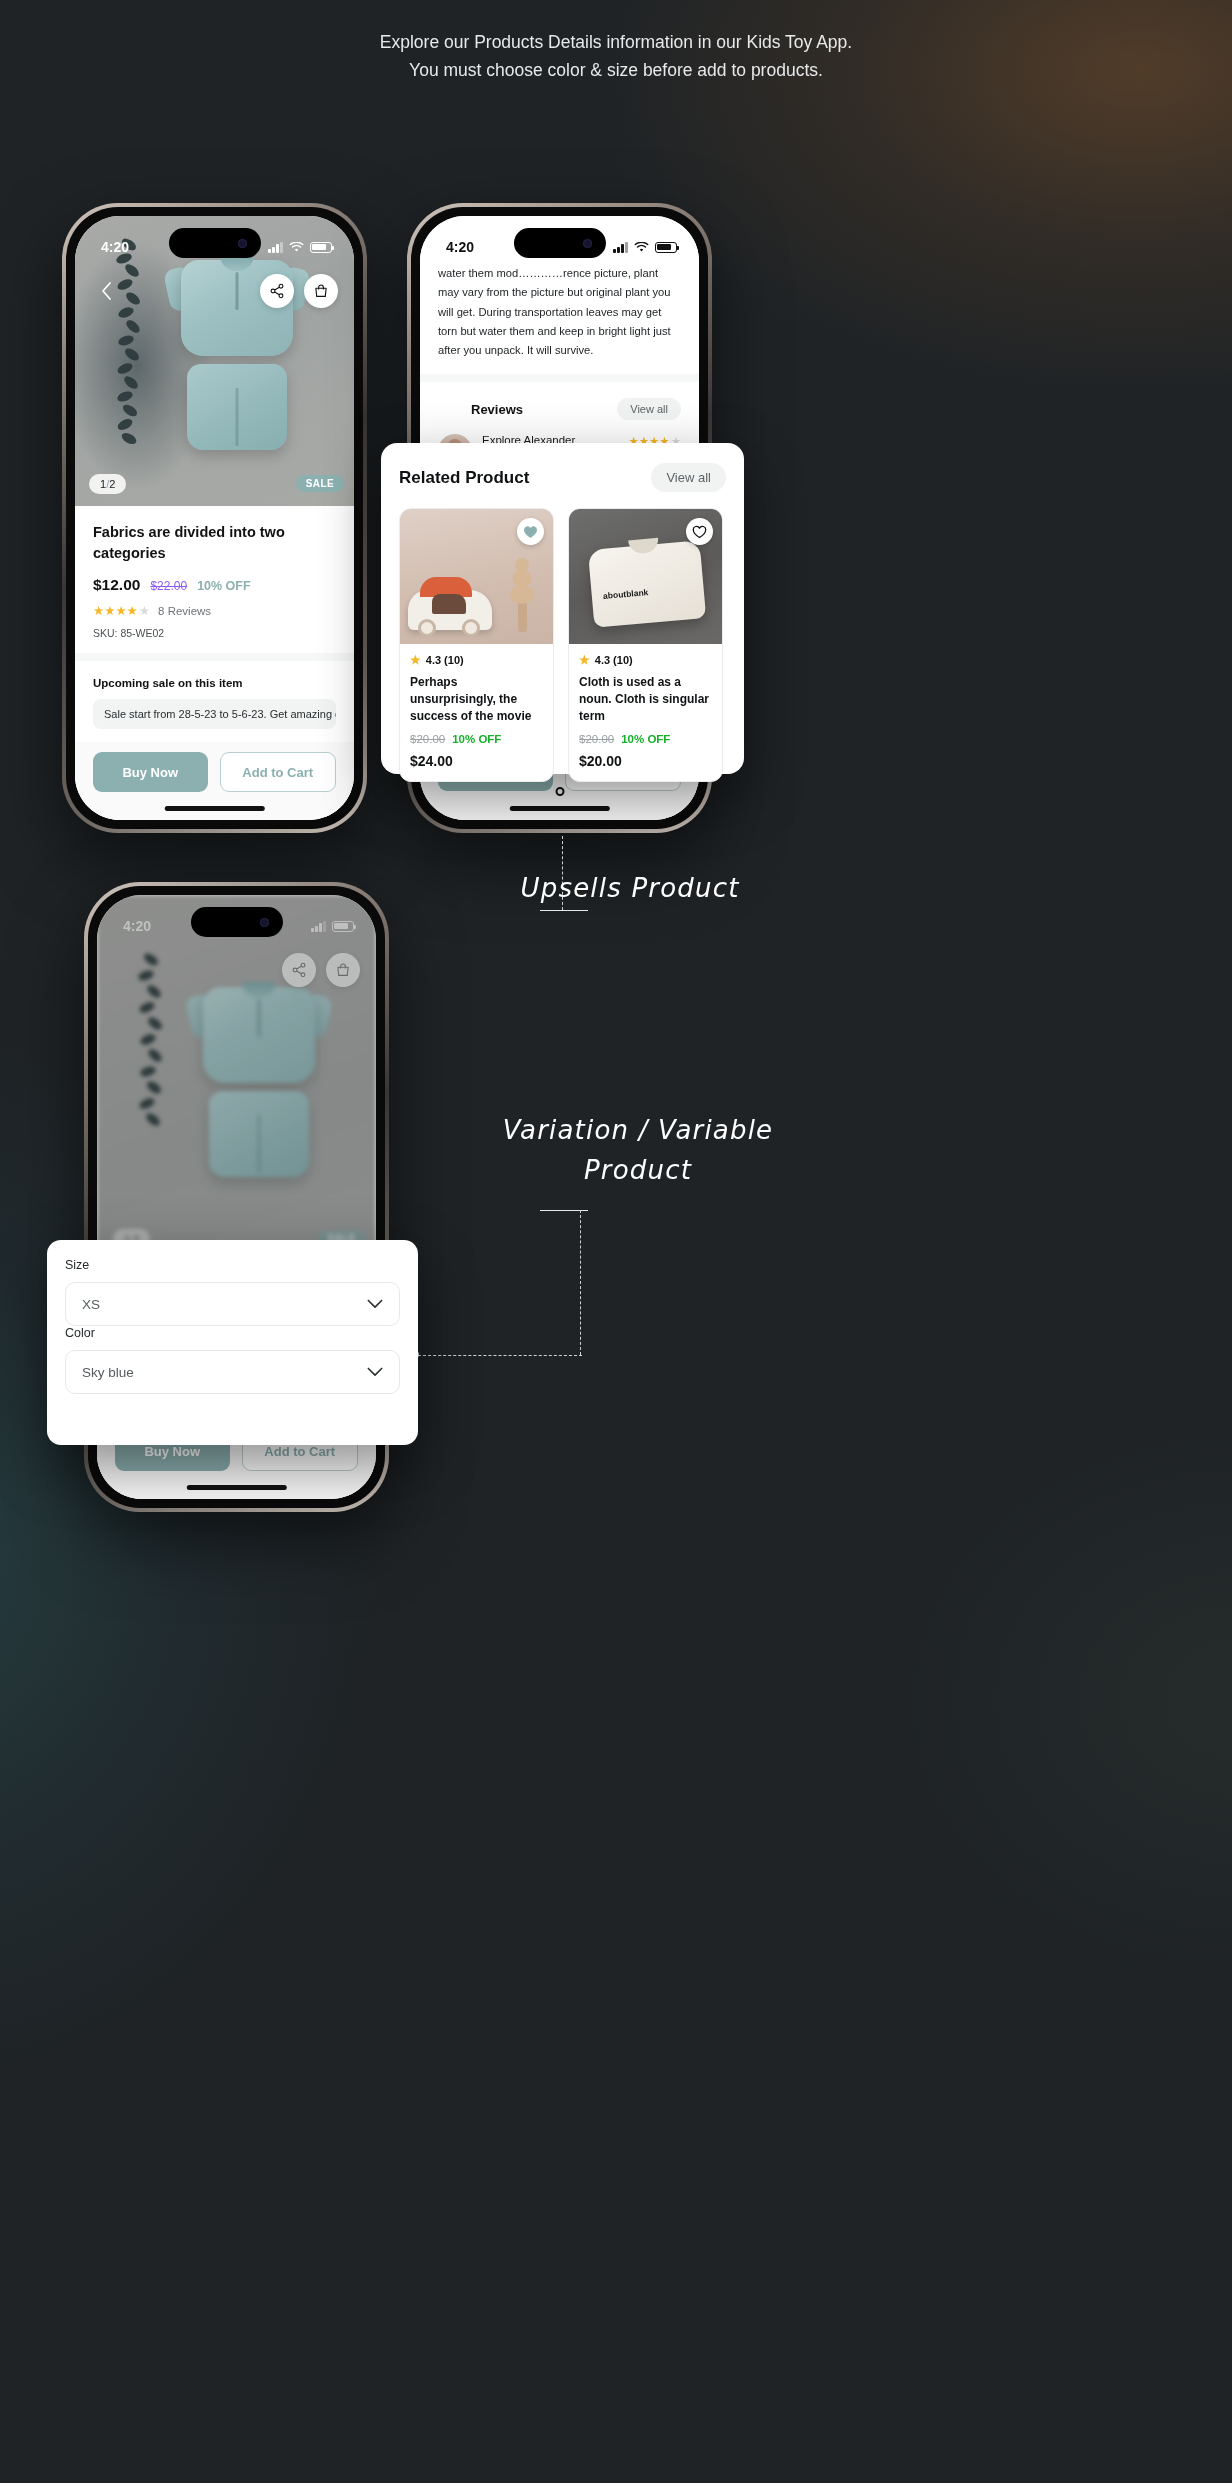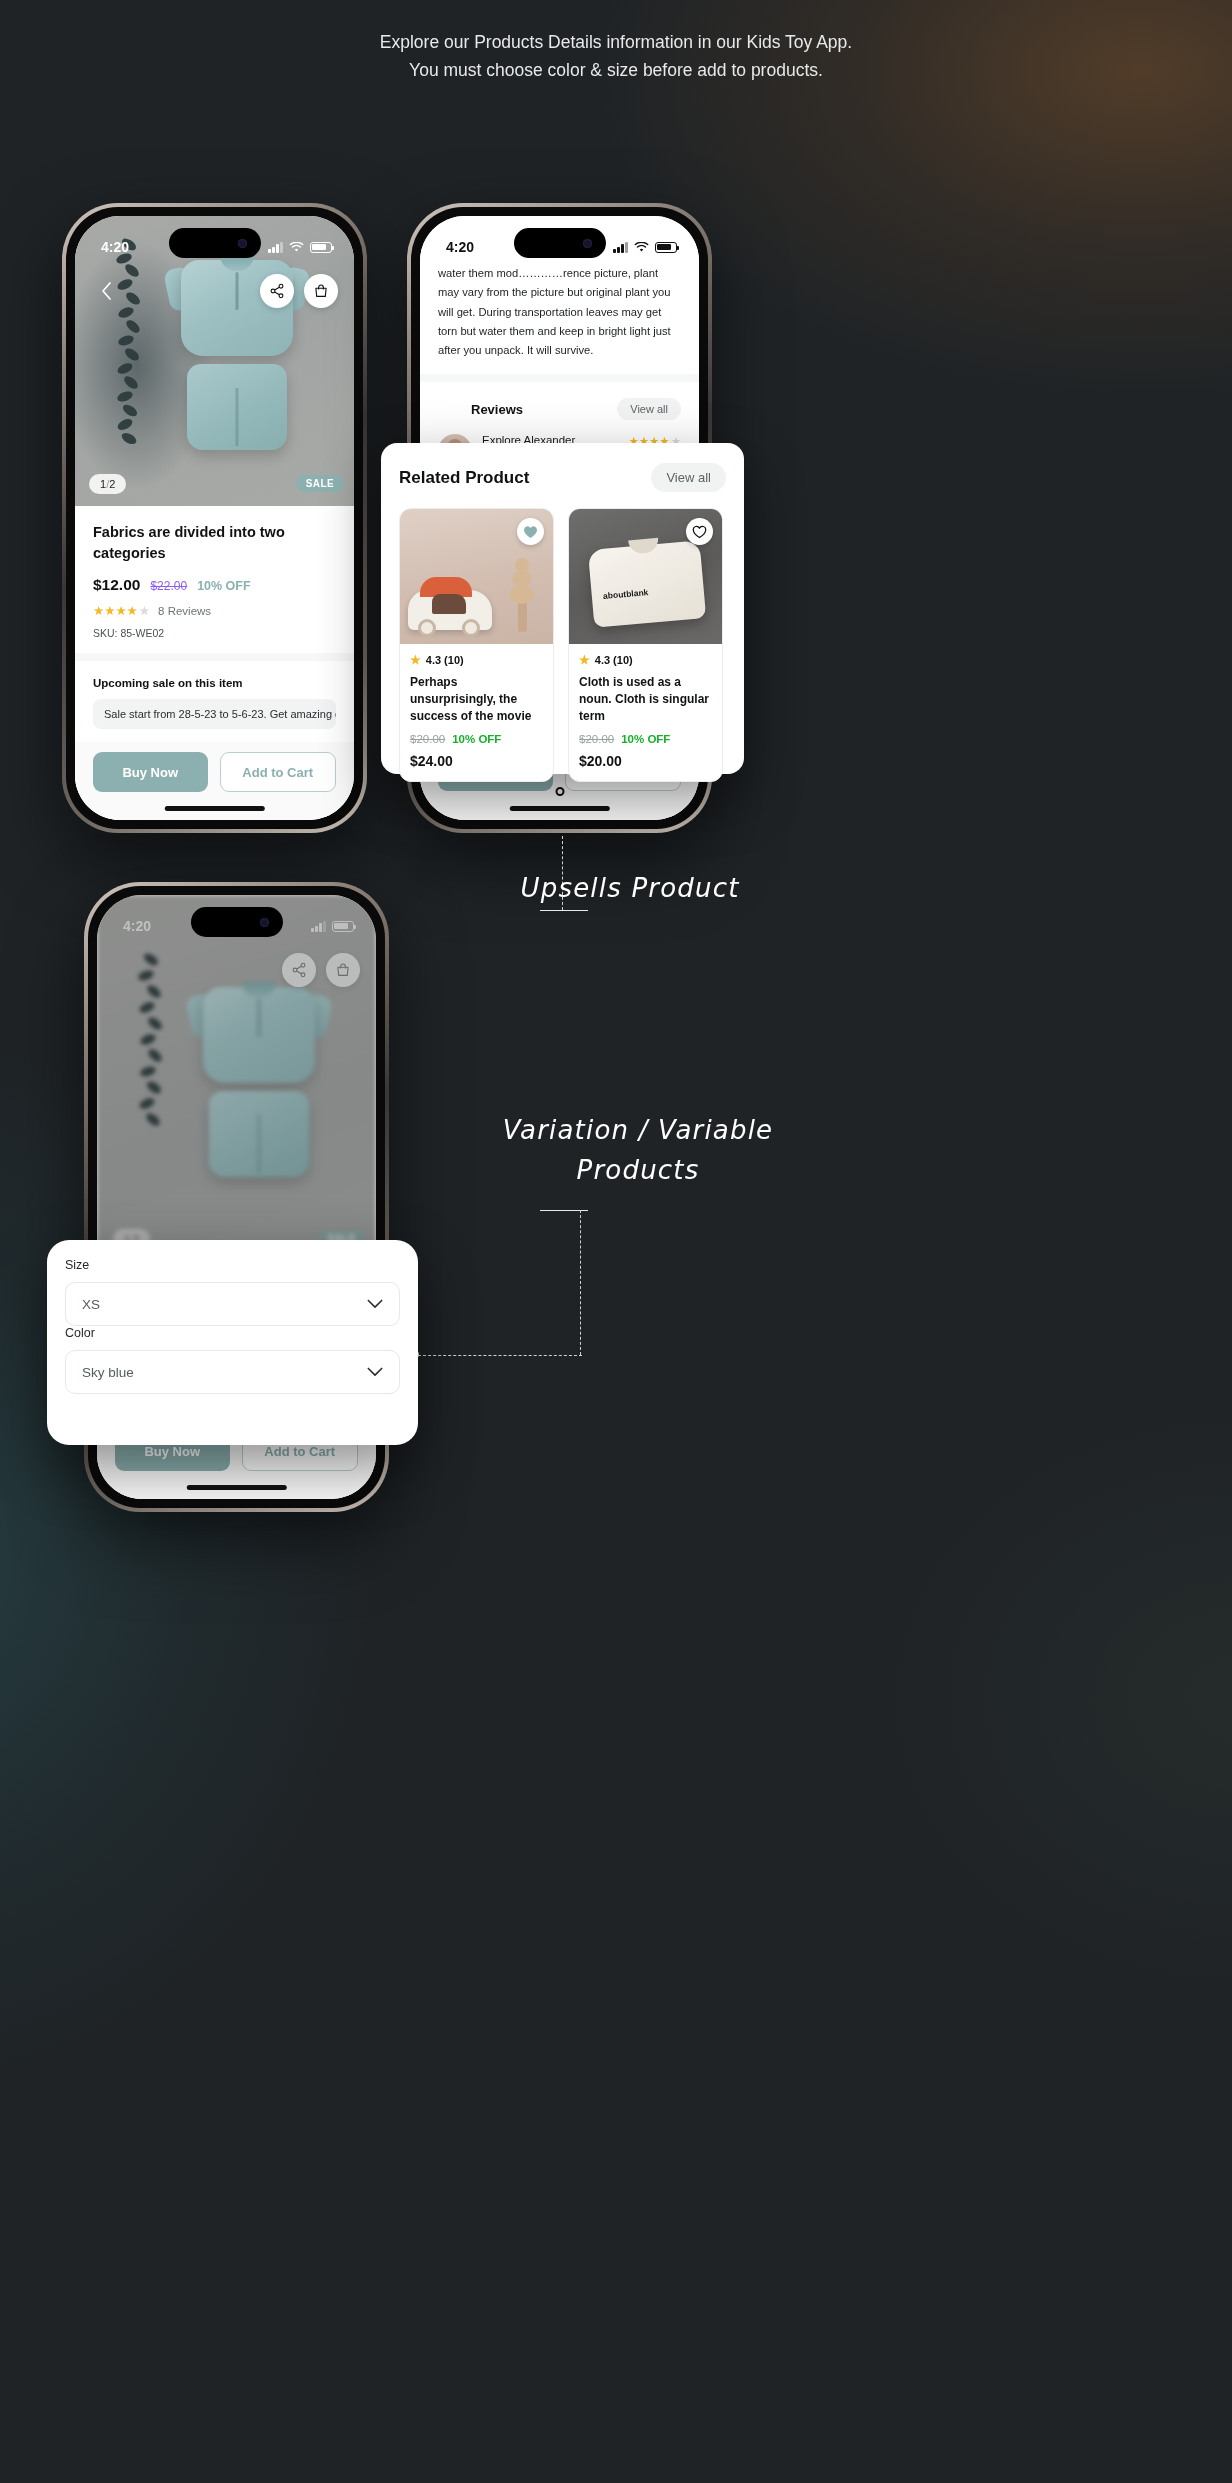--- a/index.html
+++ b/index.html
@@ -235,21 +235,21 @@
   }
   .grabber { width: 42px; height: 4px; border-radius: 3px; background:#e2e4e4; margin: 0 auto 16px; }
   .var-head { display:flex; align-items:center; justify-content:space-between; }
   .var-title { font-size: 13.5px; font-weight: 700; color:#111; }
   .close-btn { width: 24px; height: 24px; border-radius: 50%; background:#f1f2f2;
     display:flex; align-items:center; justify-content:center; cursor:pointer; color:#4b5053; font-size: 13px; }
 
   
   #variation {
     position:absolute; left: 47px; top: 1240px; width: 371px; height: 205px;
-    background:#fff; border-radius: 22px; box-shadow: 0 22px 58px rgba(0,0,0,0.45);
+    background:#fff; border-radius: 14px; box-shadow: 0 22px 58px rgba(0,0,0,0.45);
     padding: 18px 18px; z-index: 70;
   }
   .field-label { font-size: 12.5px; color:#26292b; }
   .select-box {
     margin-top: 10px; height: 44px; border: 1px solid #e6e8e8; border-radius: 10px;
     display:flex; align-items:center; justify-content:space-between; padding: 0 16px; cursor:pointer;
   }
   .select-val { font-size: 13.5px; color:#555b5e; }
   .chev { color:#2a2e30; }
   .field2 { }
@@ -645,16 +645,16 @@
   <div class="handnote" id="note-upsell">Upsells  Product</div>
 
   <div class="leader" id="leader-variation" style="left:410px; top:1210px; width:180px; height:150px;">
     <span class="bar" style="left:130px; top:0; width:48px;"></span>
     <span class="vline" style="left:170px; top:0; height:145px;"></span>
     <span class="hline" style="left:8px; top:145px; width:164px;"></span>
     <span class="knob" style="left:0px; top:140px;"></span>
   </div>
   <div class="handnote" id="note-variation">
     <div>Variation / Variable</div>
-    <div>Products</div>
+    <div>Product</div>
   </div>
 
 </div>
 
 </body></html>

